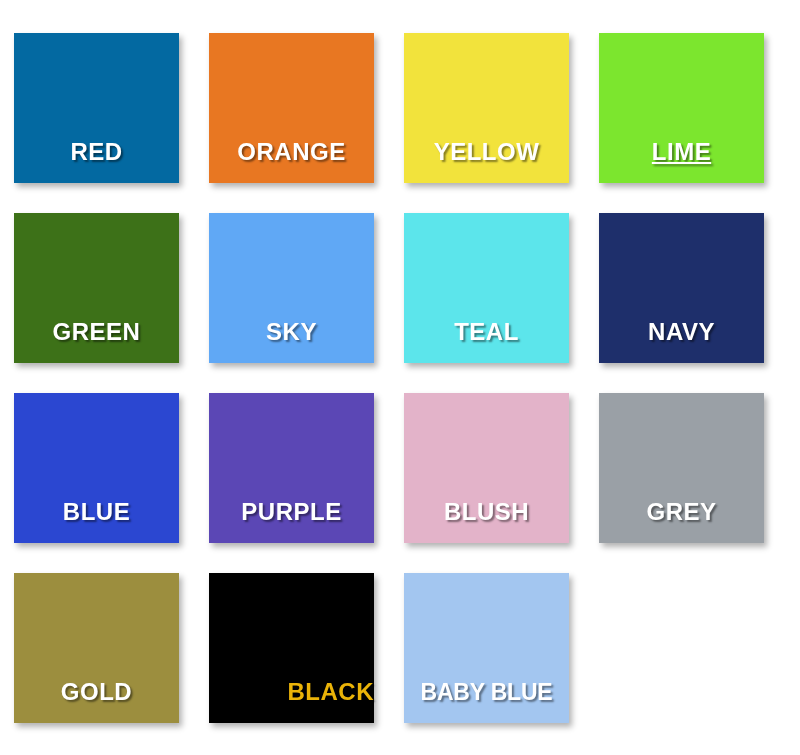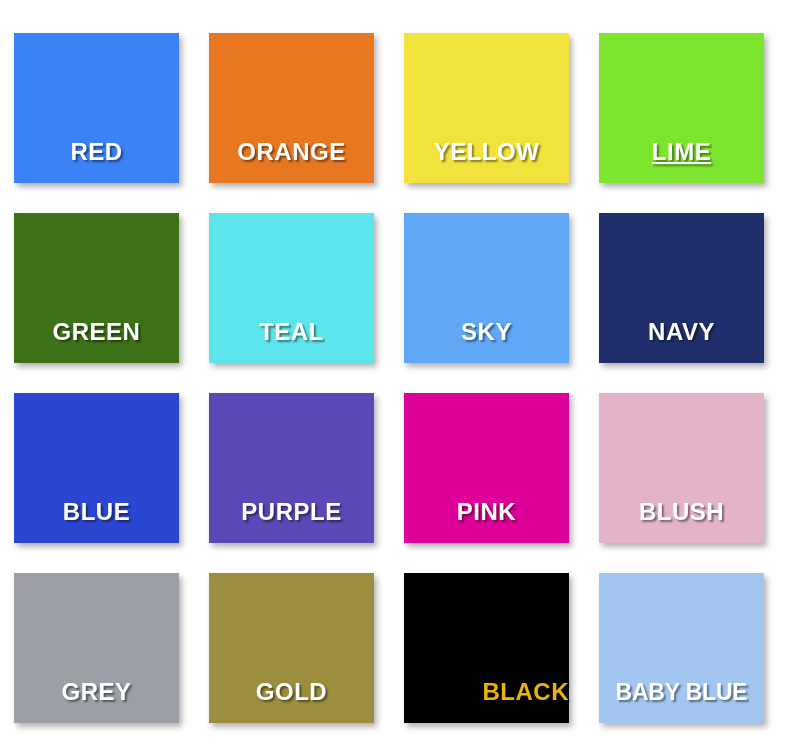--- a/index.html
+++ b/index.html
@@ -61,52 +61,49 @@
   
   .swatch-label.long {
     font-size: 23px;
     letter-spacing: -0.2px;
   }
 </style>
 </head>
 <body style="background: rgb(255, 255, 255);">
 
 <div id="swatch-grid">
-    <div class="swatch" style="background-color: #3b82f6;">
+    <div class="swatch" style="background-color: #0369a1;">
       <span class="swatch-label" style="color: rgb(255, 255, 255);">RED</span>
     </div>
     <div class="swatch" style="background-color: rgb(232, 119, 34);">
       <span class="swatch-label" style="color: rgb(255, 255, 255);">ORANGE</span>
     </div>
     <div class="swatch" style="background-color: rgb(242, 227, 60);">
       <span class="swatch-label" style="color: rgb(255, 255, 255); margin-top: 16px;">YELLOW</span>
     </div>
     <div class="swatch" style="background-color: rgb(124, 230, 46);">
       <span class="swatch-label" style="color: rgb(255, 255, 255); text-decoration: underline;">LIME</span>
     </div>
     <div class="swatch" style="background-color: rgb(61, 113, 24); justify-content: flex-end;">
       <span class="swatch-label" style="color: rgb(255, 255, 255);">GREEN</span>
     </div>
+    <div class="swatch" style="background-color: rgb(96, 168, 245);">
+      <span class="swatch-label" style="color: rgb(255, 255, 255);">SKY</span>
+    </div>
     <div class="swatch" style="background-color: rgb(92, 229, 235);">
       <span class="swatch-label" style="color: rgb(255, 255, 255);">TEAL</span>
-    </div>
-    <div class="swatch" style="background-color: rgb(96, 168, 245);">
-      <span class="swatch-label" style="color: rgb(255, 255, 255);">SKY</span>
     </div>
     <div class="swatch" style="background-color: rgb(30, 47, 107);">
       <span class="swatch-label" style="color: rgb(255, 255, 255);">NAVY</span>
     </div>
     <div class="swatch" style="background-color: rgb(43, 71, 209);">
       <span class="swatch-label" style="color: rgb(255, 255, 255);">BLUE</span>
     </div>
     <div class="swatch" style="background-color: rgb(91, 71, 181);">
       <span class="swatch-label" style="color: rgb(255, 255, 255);">PURPLE</span>
-    </div>
-    <div class="swatch" style="background-color: rgb(221, 0, 153);">
-      <span class="swatch-label" style="color: rgb(255, 255, 255);">PINK</span>
     </div>
     <div class="swatch" style="background-color: rgb(227, 179, 201);">
       <span class="swatch-label" style="color: rgb(255, 255, 255);">BLUSH</span>
     </div>
     <div class="swatch" style="background-color: rgb(154, 160, 166);">
       <span class="swatch-label" style="color: rgb(255, 255, 255);">GREY</span>
     </div>
     <div class="swatch" style="background-color: rgb(156, 142, 62);">
       <span class="swatch-label" style="color: rgb(255, 255, 255);">GOLD</span>
     </div>

